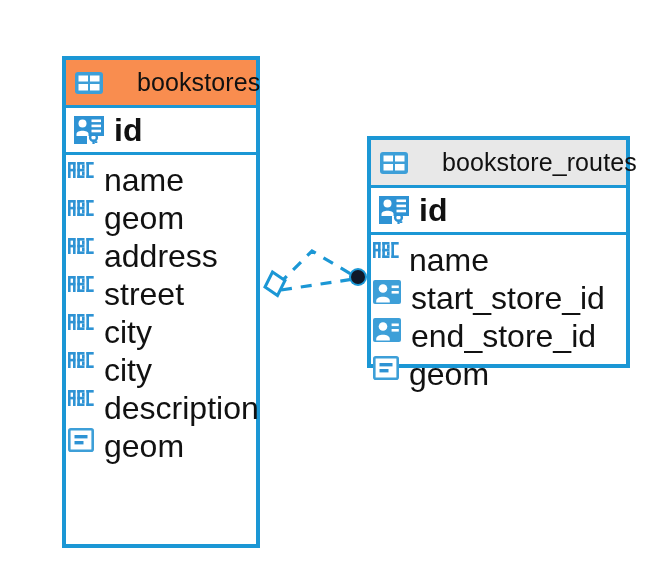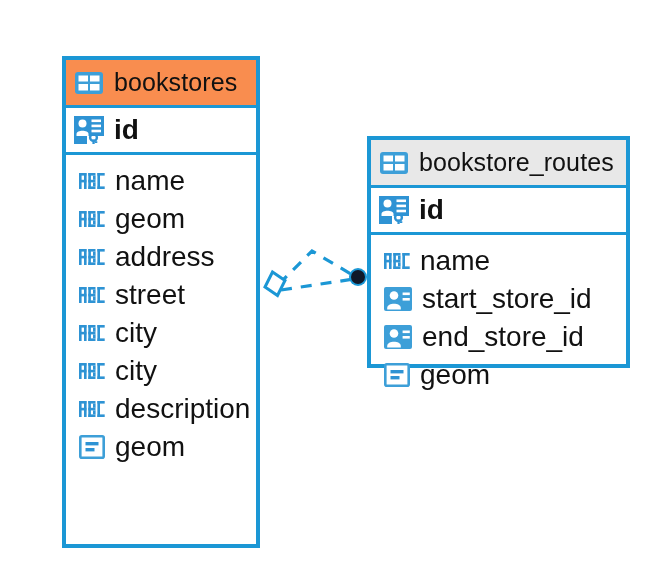--- a/index.html
+++ b/index.html
@@ -30,20 +30,21 @@
     border: 4px solid #1b97d5;
   }
 
   .entity-header {
     display: flex;
     align-items: center;
     box-sizing: border-box;
     height: 48px;
     padding-left: 9px;
     border-bottom: 3px solid #1b97d5;
+    gap: 23px;
   }
   .entity-header.accent-orange { background: #f98d4f; }
   .entity-header.accent-gray  { background: #e8e8e8; }
 
   .entity-title {
     font-size: 25px;
     color: #111111;
     margin-left: 11px;
     letter-spacing: 0.1px;
     white-space: nowrap;
@@ -60,27 +61,27 @@
   }
   .pk-row .field-label {
     font-weight: bold;
   }
 
   .fields {
     padding: 7px 0 8px 0;
   }
   .field-row {
     display: flex;
-    align-items: center;
+    align-items: flex-start;
     height: 38px;
-    padding-left: 13px;
+    padding-left: 2px;
     box-sizing: border-box;
   }
   .field-label {
-    font-size: 28px;
+    font-size: 32px;
     color: #111111;
     margin-left: 10px;
     white-space: nowrap;
   }
 
   
   .icon {
     display: inline-flex;
     align-items: center;
     justify-content: center;

